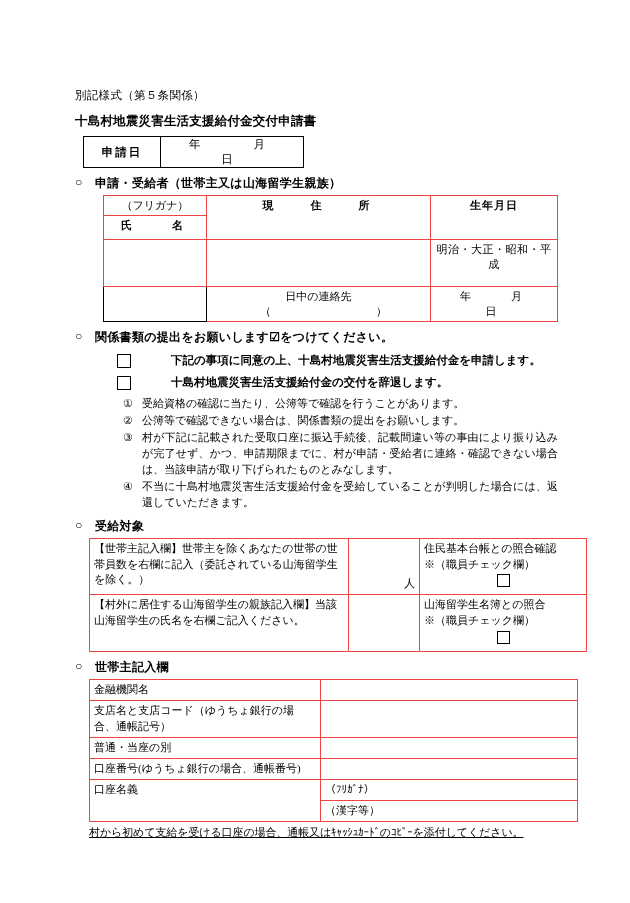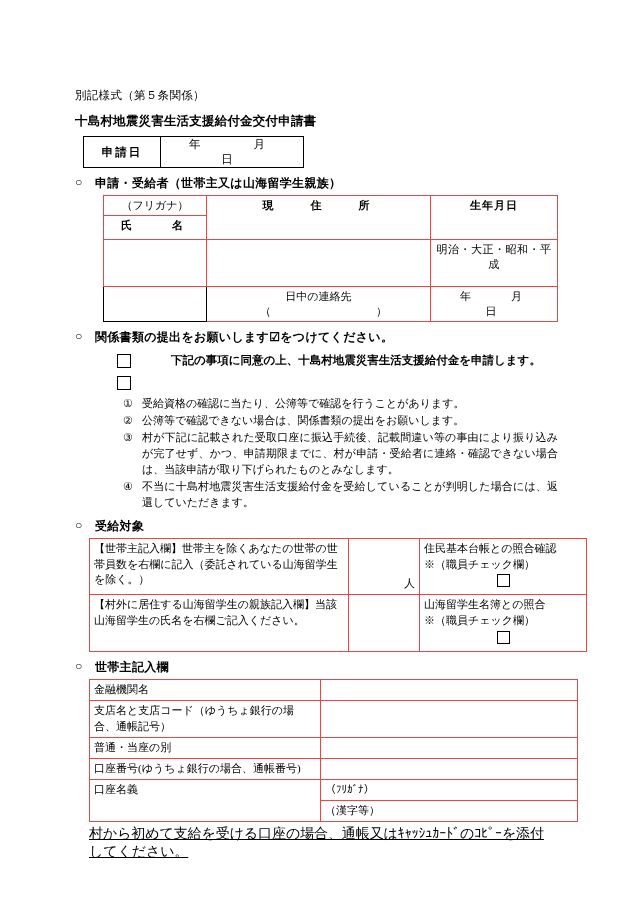--- a/index.html
+++ b/index.html
@@ -160,21 +160,21 @@
   .bank td {
     font-size: 10.8px;
     line-height: 1.45;
     padding: 2px 5px;
     vertical-align: middle;
   }
   .bank .lab { width: 222px; }
   .bank .val { width: 248px; }
   .bank .tall { height: 30px; }
   .foot-note {
-    font-size: 14px;
+    font-size: 11px;
     margin: 2px 0 0 14px;
     text-decoration: underline;
     letter-spacing: -0.1px;
   }
 </style>
 </head>
 <body>
 
 <div class="page">
 
@@ -224,20 +224,21 @@
     <span class="marker">○</span>
     <span class="sec-text">関係書類の提出をお願いします☑をつけてください。</span>
   </div>
 
   <div class="check-line">
     <span class="cbox big"></span>
     <span>下記の事項に同意の上、十島村地震災害生活支援給付金を申請します。</span>
   </div>
   <div class="check-line">
     <span class="cbox big"></span>
+    <span>十島村地震災害生活支援給付金の交付を辞退します。</span>
   </div>
 
   <ol class="notes">
     <li>
       <span class="num">①</span>
       <span class="txt">受給資格の確認に当たり、公簿等で確認を行うことがあります。</span>
     </li>
     <li>
       <span class="num">②</span>
       <span class="txt">公簿等で確認できない場合は、関係書類の提出をお願いします。</span>

